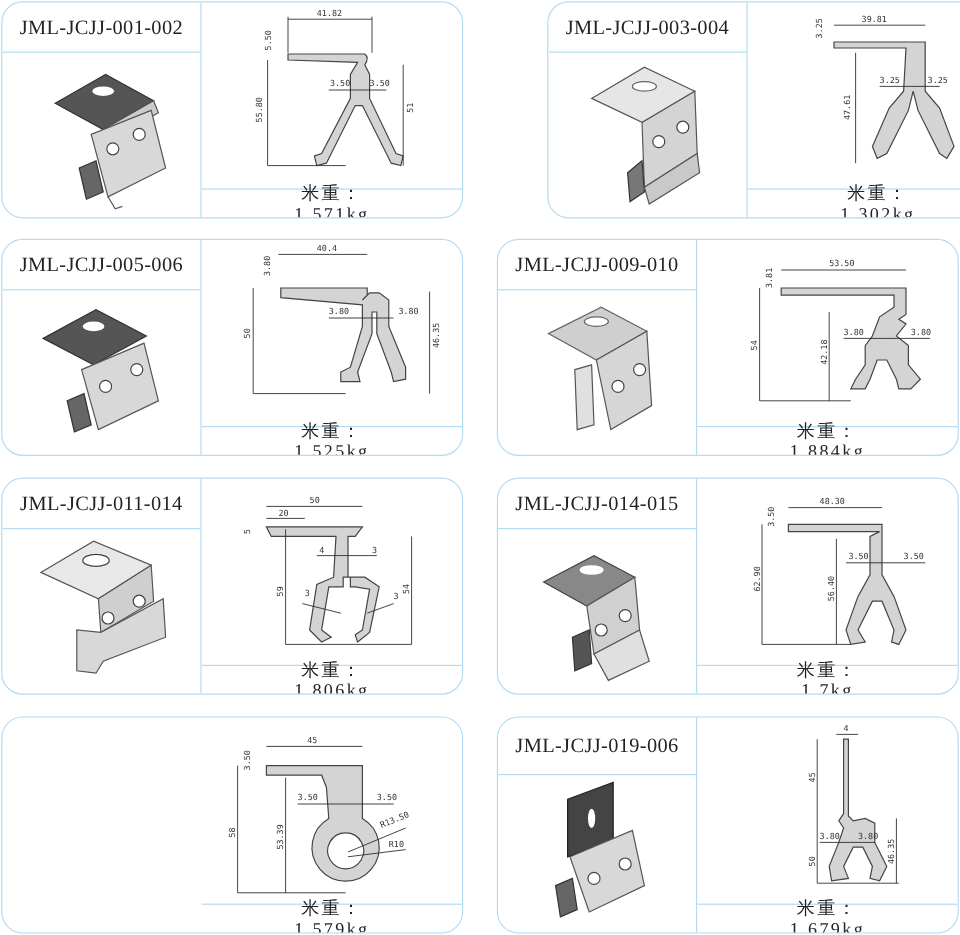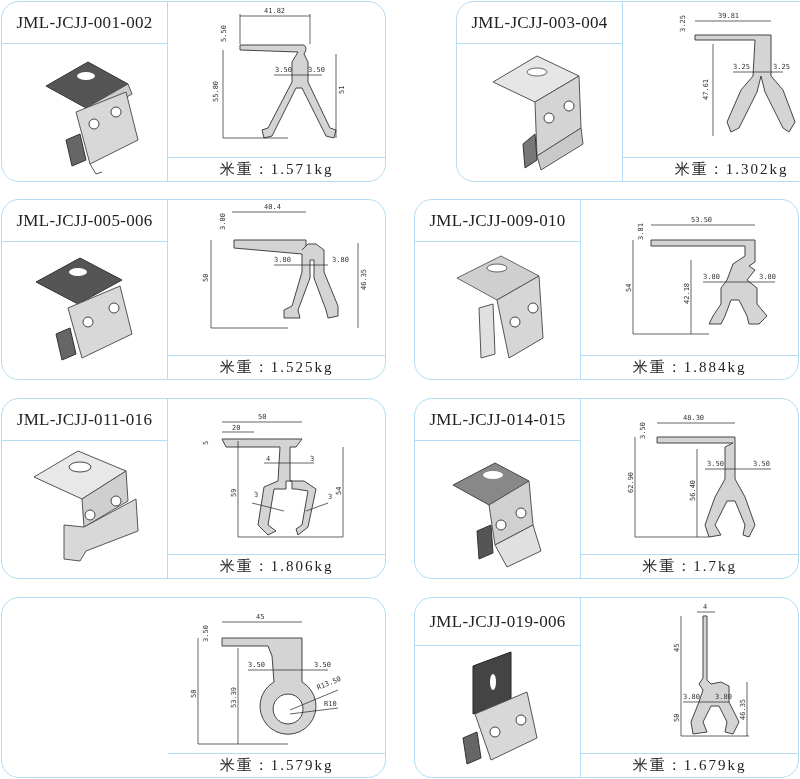--- a/index.html
+++ b/index.html
@@ -14,21 +14,21 @@
     position:absolute; left:0; top:0; width:100%; height:42px; border-bottom:1.5px solid #b4dcf2; box-sizing:border-box;
     font-family:"Liberation Serif", "DejaVu Serif", serif; font-size:17px; color:#222;
     display:flex; align-items:center; justify-content:center; letter-spacing:0.3px;
   }
   .card .photo { position:absolute; left:0; top:42px; width:100%; bottom:0; }
   .card .right { position:absolute; left:166px; top:0; right:0; height:100%; }
   .card .drawing { position:absolute; left:0; top:0; right:0; bottom:24px; }
   .card .weight {
     position:absolute; left:0; right:0; bottom:0; height:24px; border-top:1.5px solid #b4dcf2; box-sizing:border-box;
     font-family:"Liberation Serif", "DejaVu Serif", serif; font-size:15px; color:#222;
-    display:flex; align-items:center; justify-content:center; letter-spacing:2px;
+    display:flex; align-items:center; justify-content:center; letter-spacing:2px;flex-direction:column;
   }
   svg { display:block; }
   .dim { font-family:"DejaVu Sans Mono", "Liberation Mono", monospace; font-size:7px; fill:#333; }
   .dline { stroke:#222; stroke-width:0.7; fill:none; }
   .prof { fill:#d4d4d4; stroke:#444; stroke-width:1; }
 </style>
 </head>
 <body>
 
 <div class="card" style="left:1px; top:1px;">
@@ -182,21 +182,21 @@
     </div>
     <div class="weight">
       <span>米重：</span>
         <span>1.884kg</span>
     </div>
   </div>
 </div>
 
 <div class="card" style="left:1px; top:398px;">
   <div class="left">
-    <div class="title">JML-JCJJ-011-016</div>
+    <div class="title">JML-JCJJ-011-014</div>
     <div class="photo">
       <svg width="164" height="137" viewBox="0 0 164 137">
         <polygon points="32,36 76,10 124,30 80,58" fill="#e8e8e8" stroke="#555"></polygon>
         <ellipse cx="78" cy="26" rx="11" ry="5" fill="#fff" stroke="#444"></ellipse>
         <polygon points="80,58 124,30 126,60 82,86" fill="#cfcfcf" stroke="#555"></polygon>
         <circle cx="88" cy="74" r="5" fill="#fff" stroke="#444"></circle>
         <circle cx="114" cy="60" r="5" fill="#fff" stroke="#444"></circle>
         <path d="M62,84 L62,118 L78,120 L84,110 L136,90 L134,58 L82,86 Z" fill="#d8d8d8" stroke="#555"></path>
       </svg>
     </div>

